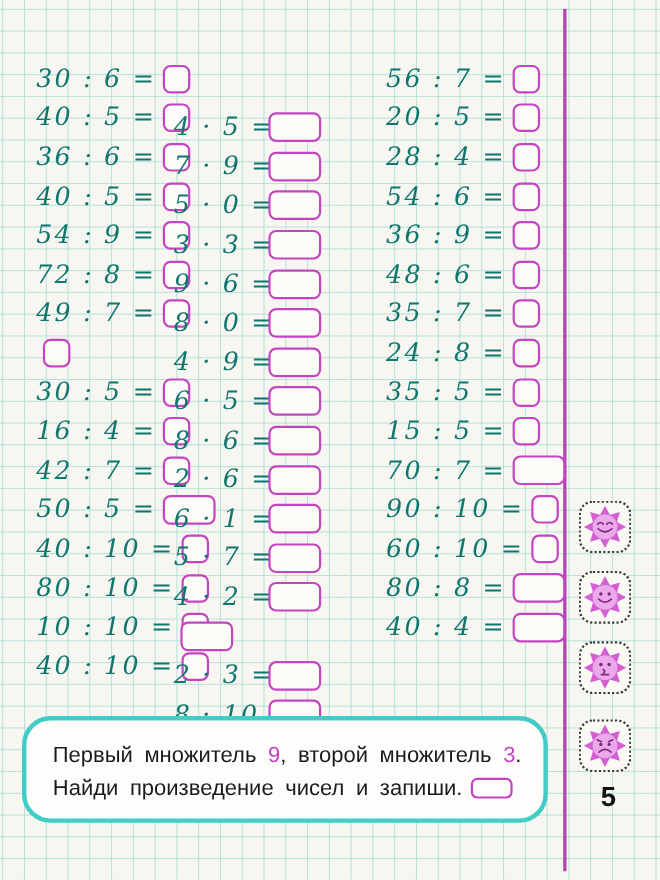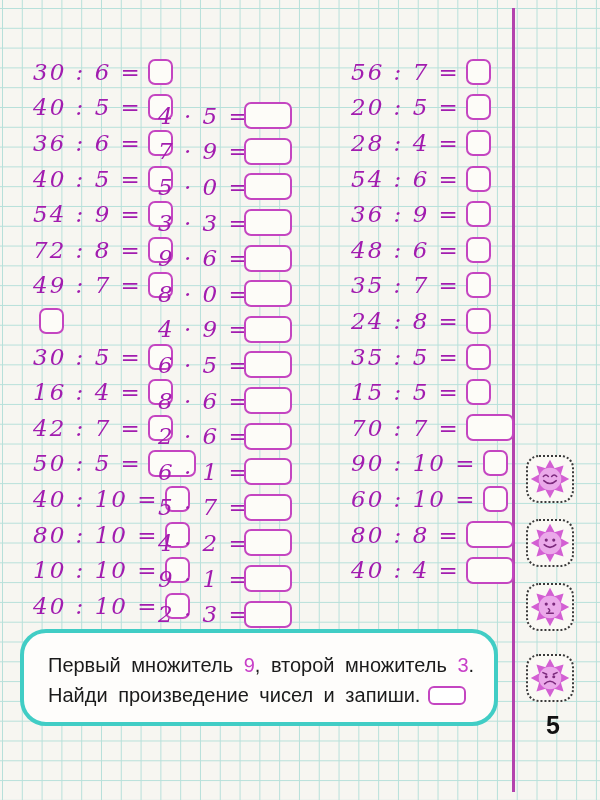--- a/index.html
+++ b/index.html
@@ -17,37 +17,37 @@
     position:absolute;left:512px;top:8px;width:3px;height:784px;
     background:#b343ae;
   }
   .pcol{position:absolute;top:54px;}
   .pcol.c1{left:33px;}
   .pcol.c2{left:158px;margin-top:44px;}
   .pcol.c3{left:351px;}
   .prow{height:35.6px;display:flex;align-items:center;}
   .expr{
     font-family:"DejaVu Serif",serif;font-style:italic;
-    font-size:23px;color:#a21caf;letter-spacing:2px;white-space:pre;
+    font-size:23px;color:#0f766e;letter-spacing:2px;white-space:pre;
   }
   .c2 .expr{display:inline-block;width:80px;text-align:right;}
   .abox{
     border:2.5px solid #c445c1;border-radius:7px;background:#fdfcf8;
     margin-left:6px;box-sizing:border-box;
   }
   .abox.s{width:25px;height:26px;}
   .abox.w{width:48px;height:27px;}
   .sticker{
     position:absolute;left:526px;width:48px;height:48px;
     border:2px dotted #3a3a3a;border-radius:13px;background:#faf9f4;
     display:flex;align-items:center;justify-content:center;box-sizing:border-box;
   }
   .sticker svg{width:40px;height:40px;}
   .instruction{
-    position:absolute;left:20px;top:629px;width:478px;height:97px;
+    position:absolute;left:20px;top:651px;width:478px;height:97px;
     border:4px solid #41cdc5;border-radius:26px;background:#fefdfb;
     box-sizing:border-box;padding:17px 10px 0 24px;
   }
   .instruction .iline{
     font-size:20px;color:#1b1b1b;line-height:30px;word-spacing:5px;white-space:nowrap;
   }
   .accent{color:#c83fc8;}
   .inline-abox{
     display:inline-block;width:38px;height:19px;vertical-align:-3px;
     border:2.5px solid #c445c1;border-radius:6px;background:#fff;margin-left:8px;
@@ -203,21 +203,20 @@
     <span class="expr">5 · 7 =</span>
     <span class="abox w"></span>
   </div>
 
   <div class="prow">
     <span class="expr">4 · 2 =</span>
     <span class="abox w"></span>
   </div>
 
   <div class="prow">
-    <span class="expr">9 · 1 =</span>
     <span class="abox w"></span>
   </div>
 
   <div class="prow">
     <span class="expr">2 · 3 =</span>
     <span class="abox w"></span>
   </div>
 
   <div class="prow">
     <span class="expr">8 · 10 =</span>

